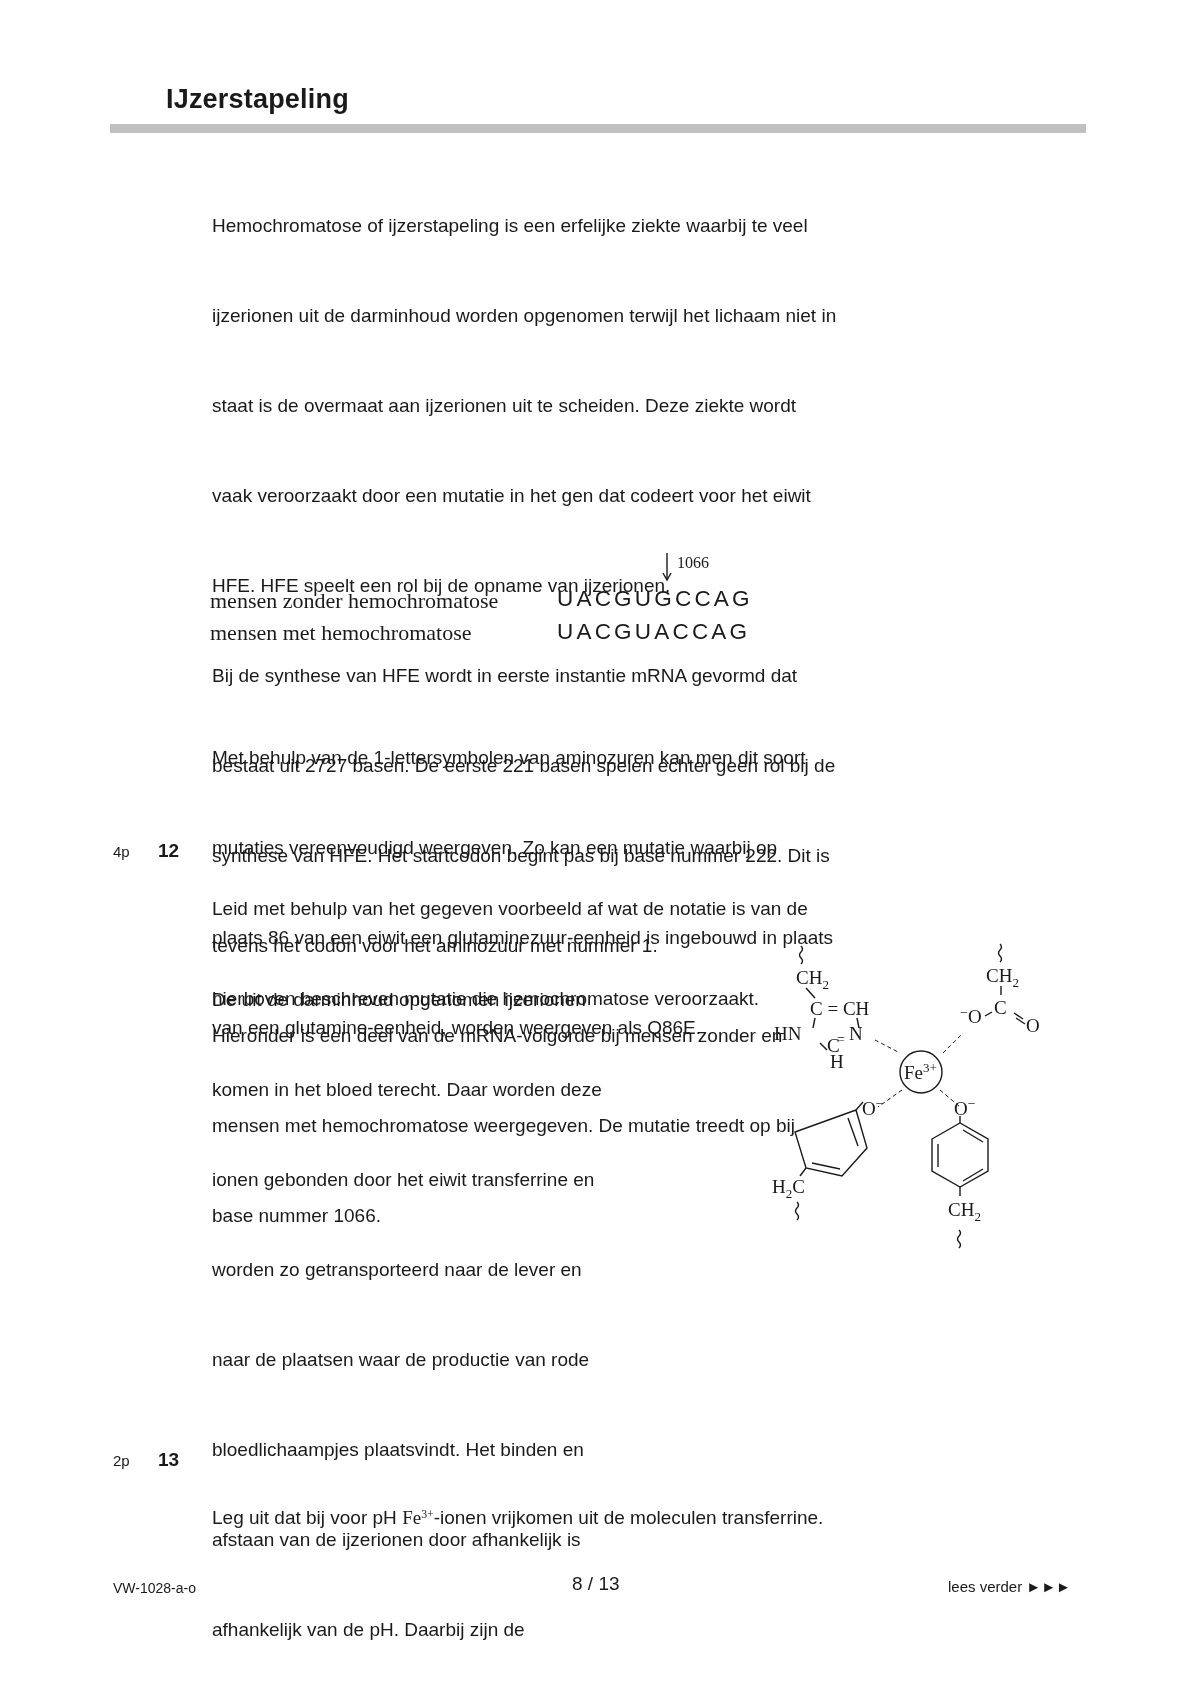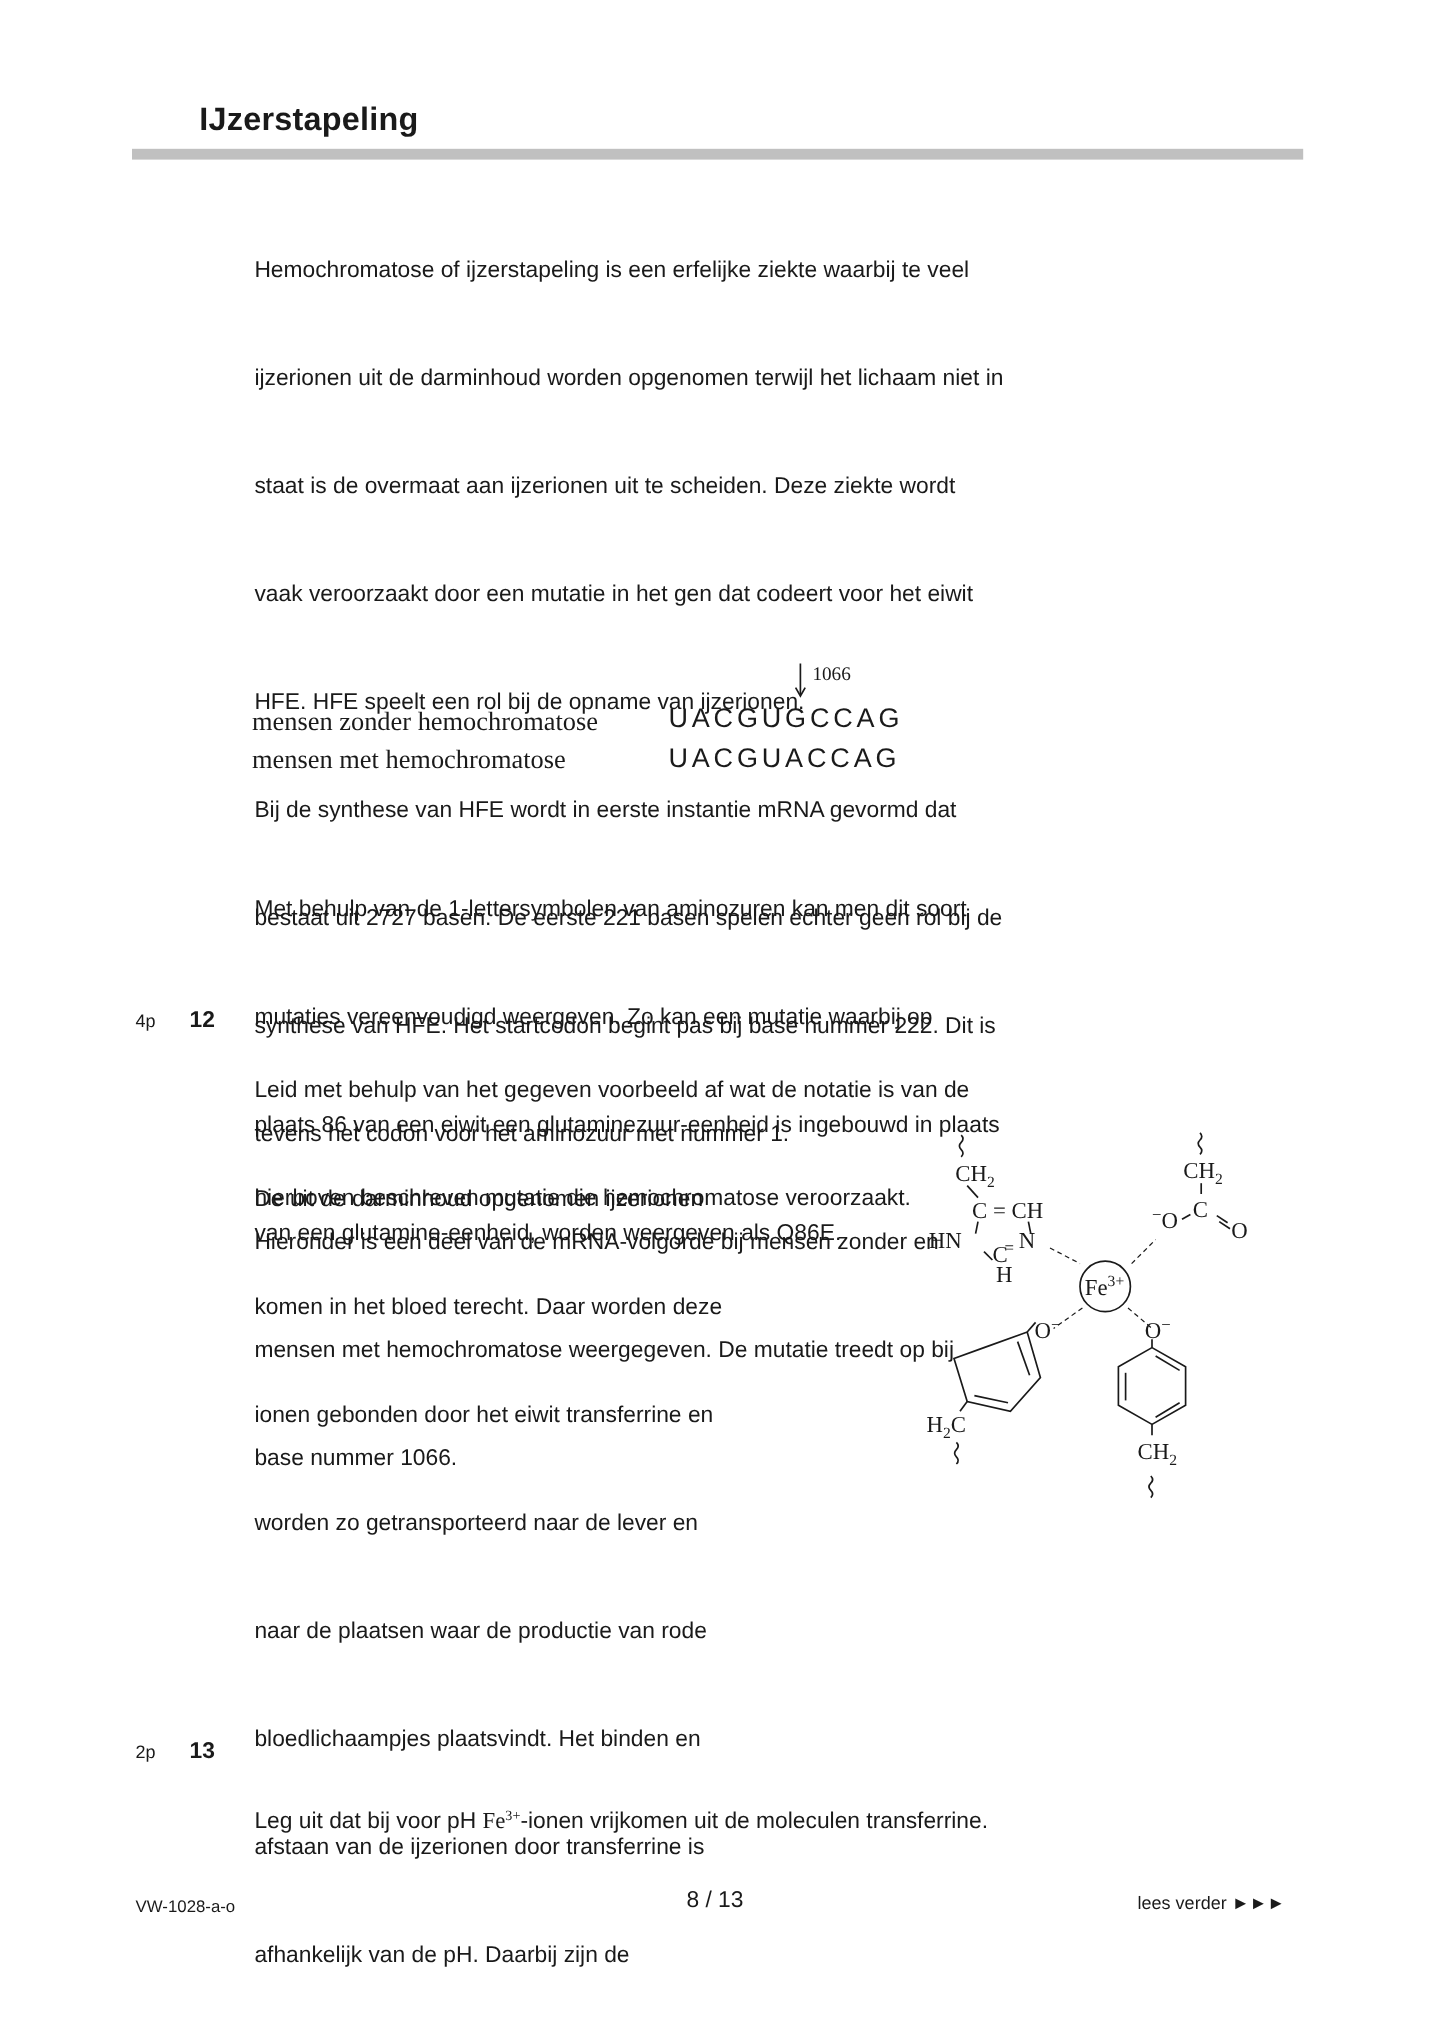--- a/index.html
+++ b/index.html
@@ -69,21 +69,21 @@
   </div>
 </div>
 
 <div class="para" style="top:925px;">
   <div>De uit de darminhoud opgenomen ijzerionen</div>
   <div>komen in het bloed terecht. Daar worden deze</div>
   <div>ionen gebonden door het eiwit transferrine en</div>
   <div>worden zo getransporteerd naar de lever en</div>
   <div>naar de plaatsen waar de productie van rode</div>
   <div>bloedlichaampjes plaatsvindt. Het binden en</div>
-  <div>afstaan van de ijzerionen door transferrine is</div>
+  <div>afstaan van de ijzerionen door afhankelijk is</div>
   <div>afhankelijk van de pH. Daarbij zijn de</div>
   
   
   
   
   
   
   
   
 </div>

